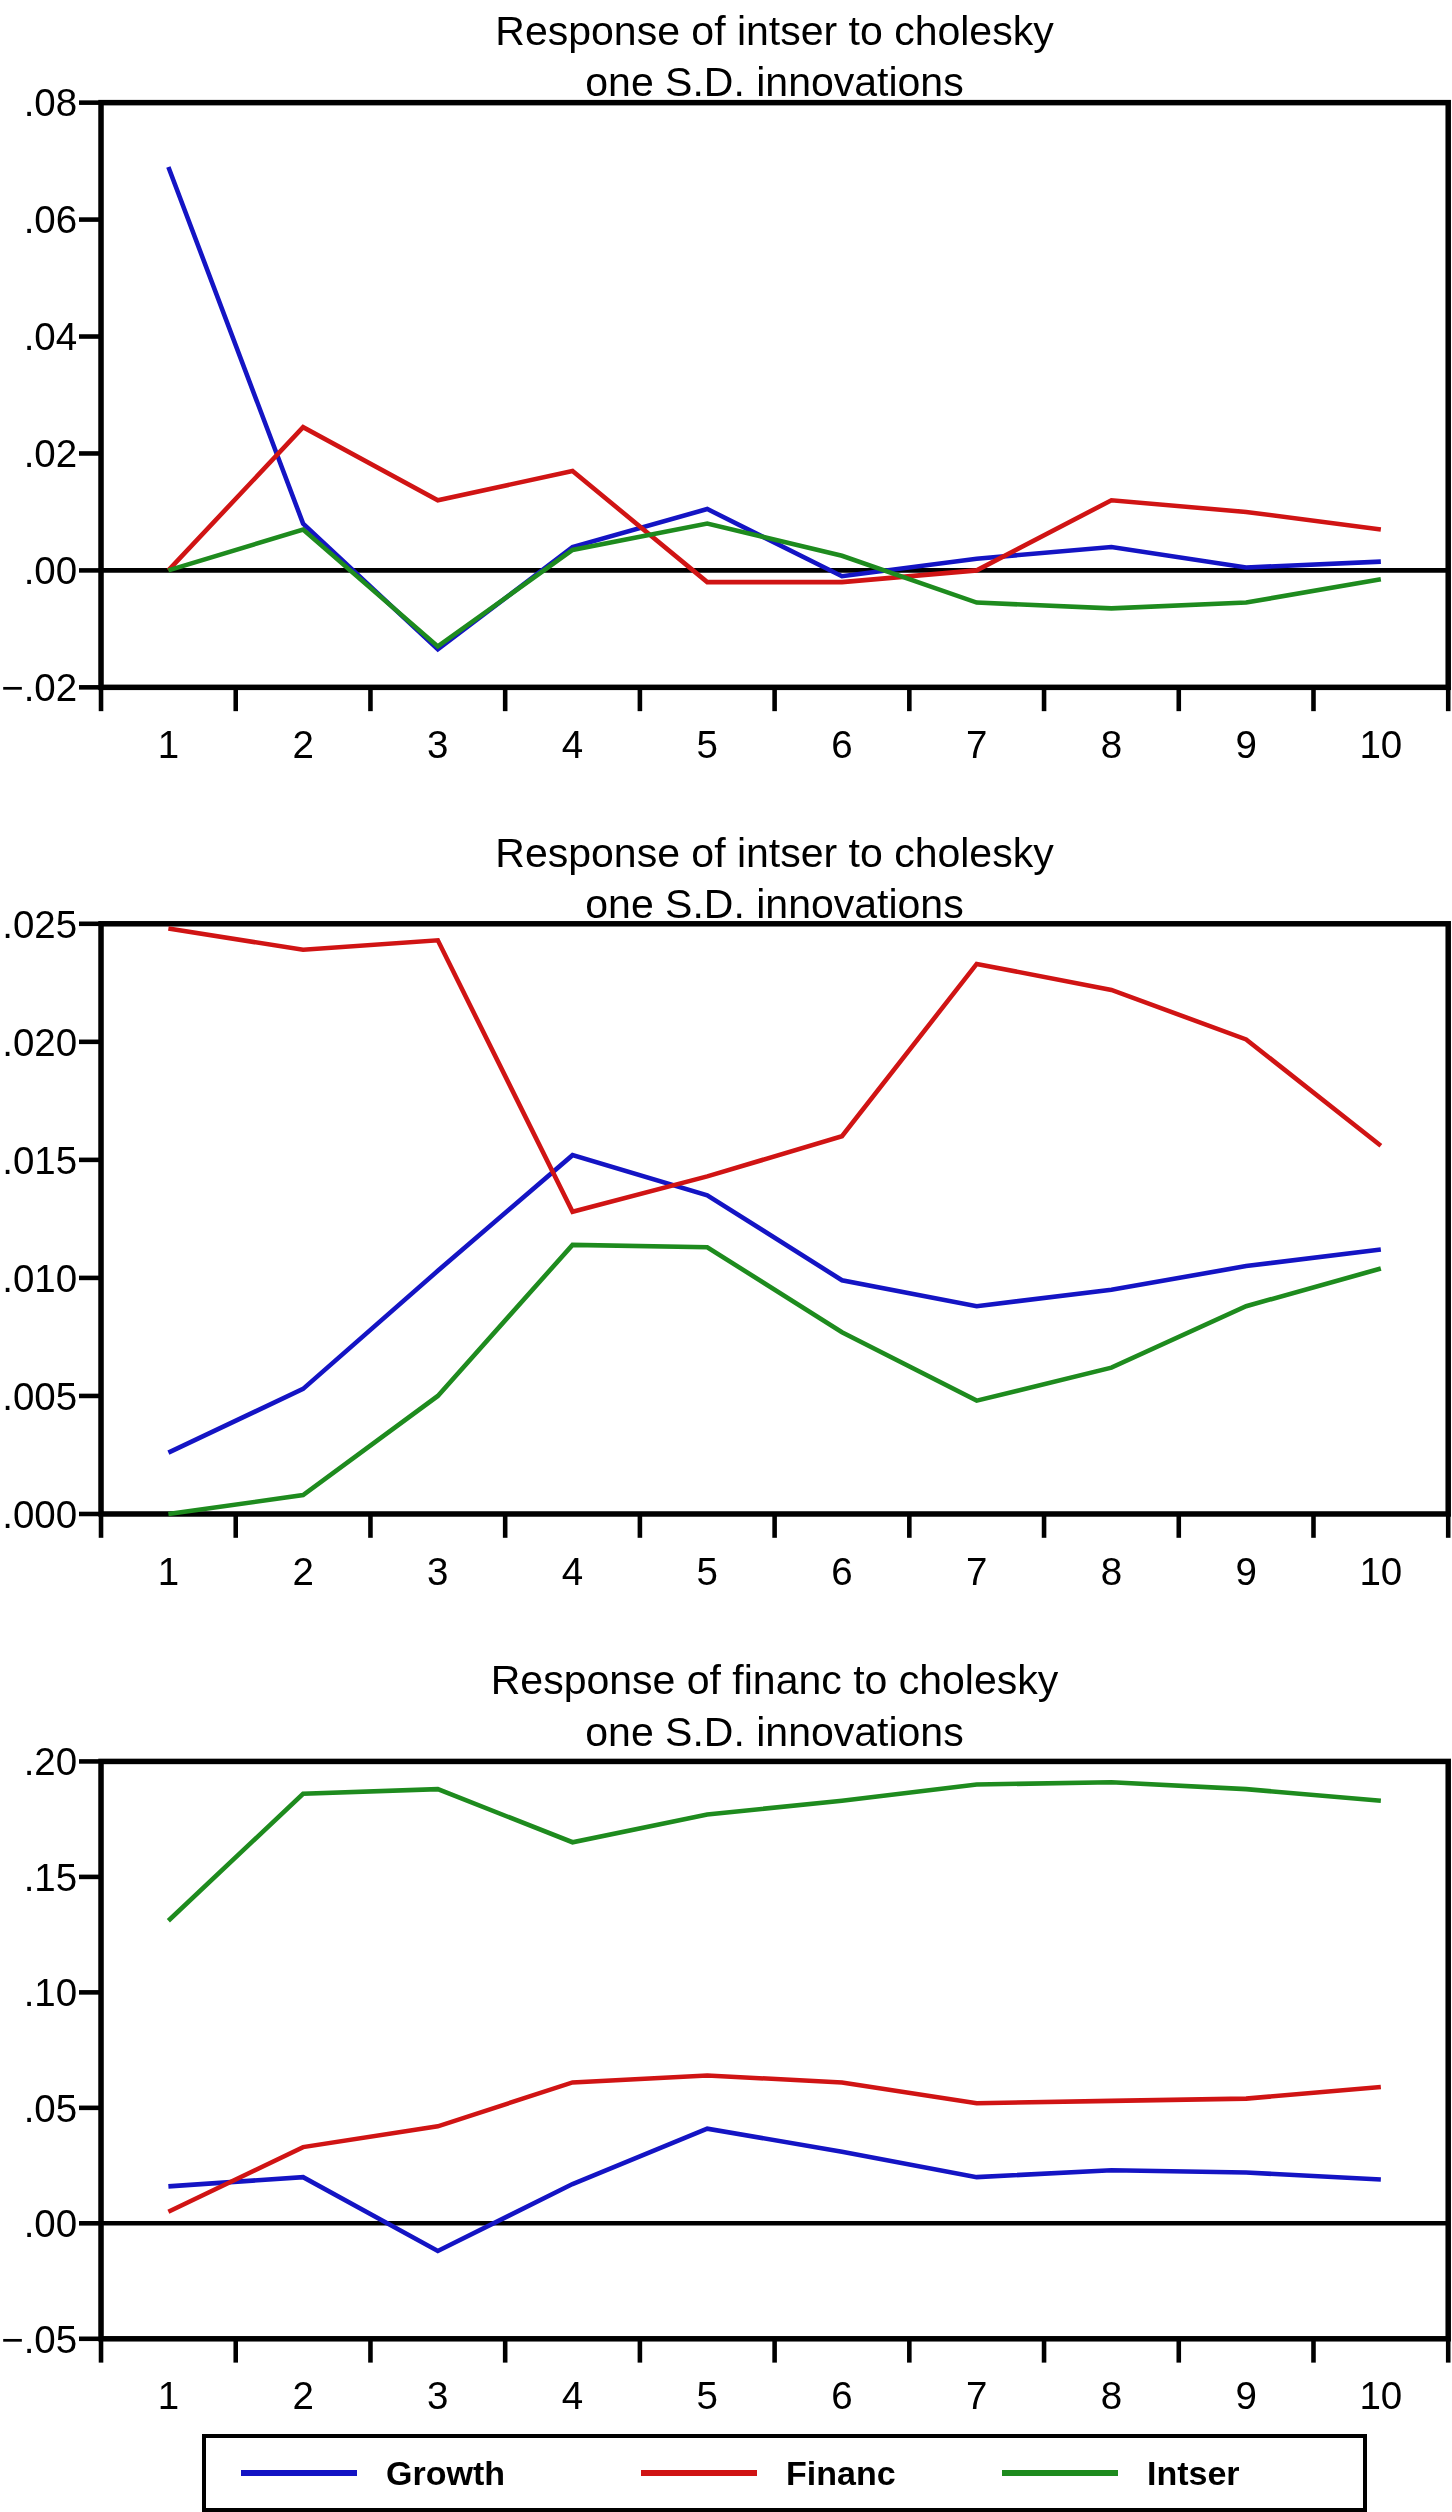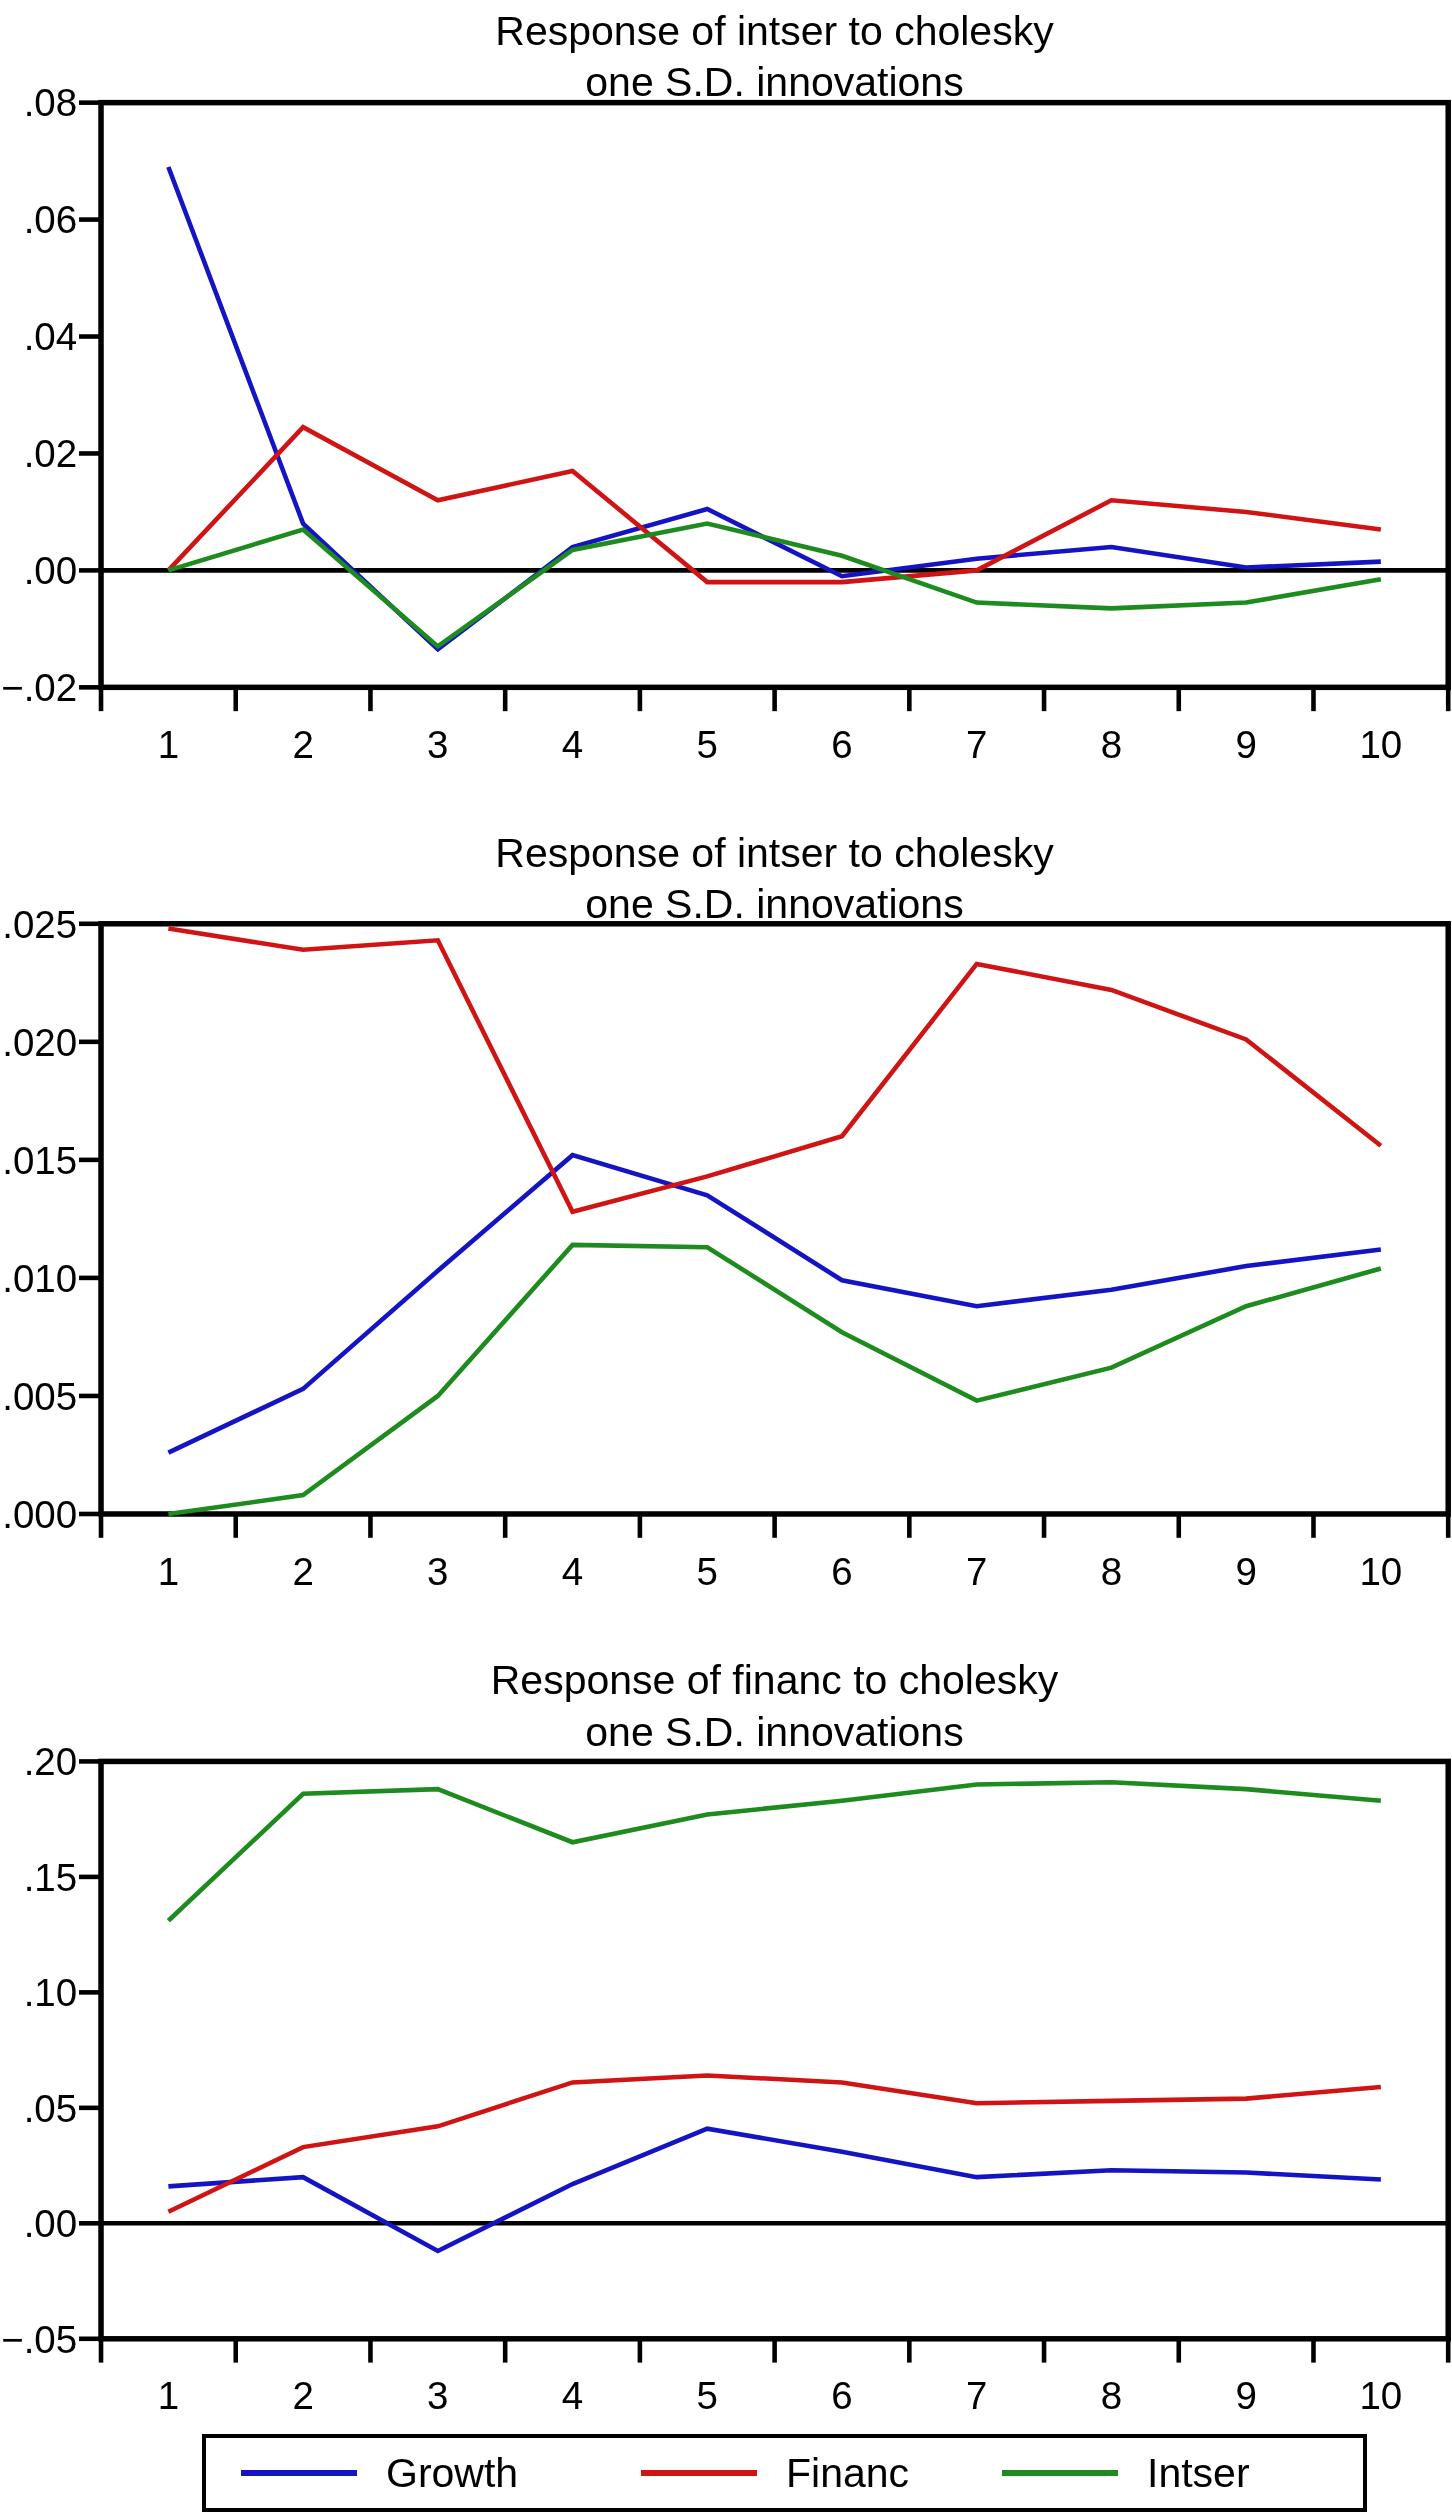--- a/index.html
+++ b/index.html
@@ -45,23 +45,24 @@
     display: flex;
     align-items: center;
   }
   .legend-dash {
     display: inline-block;
     width: 116px;
     height: 5.5px;
     margin-right: 29px;
   }
   .legend-label {
-    font-size: 41px;
+    font-size: 34px;
     color: #000000;
     white-space: nowrap;
+    font-weight: bold;
   }
 </style>
 </head>
 <body>
 
 <div class="page">
 
   <div class="chart-title" style="top:5.5px">Response of intser to cholesky</div>
   <div class="chart-title" style="top:57px">one S.D. innovations</div>
 

